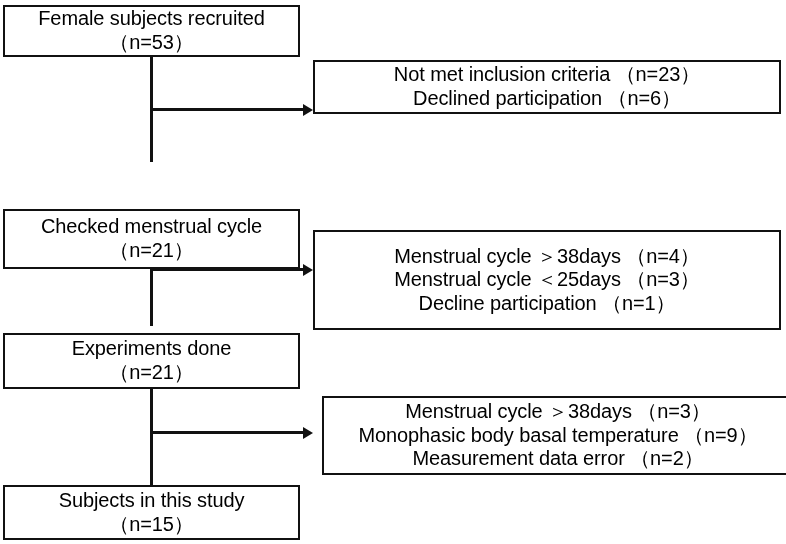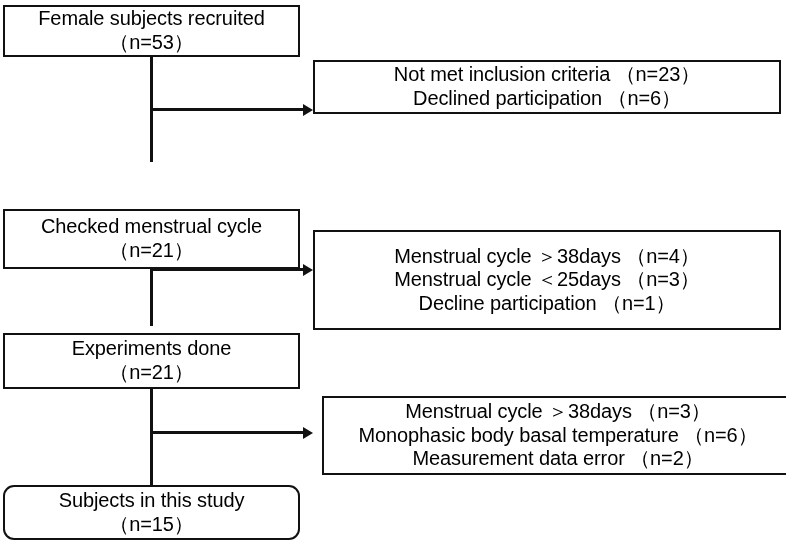--- a/index.html
+++ b/index.html
@@ -31,21 +31,21 @@
     letter-spacing: -0.1px;
   }
   .node .line {
     display: block;
     white-space: nowrap;
   }
   
   #node-recruited   { left: 3px;  top: 5px;   width: 297px; height: 52px; }
   #node-checked     { left: 3px;  top: 161px; width: 297px; height: 60px; margin-top: 48px; }
   #node-experiments { left: 3px;  top: 325px; width: 297px; height: 56px; margin-top: 8px; }
-  #node-final       { left: 3px;  top: 485px; width: 297px; height: 55px; border-radius: 11px; }
+  #node-final       { left: 3px;  top: 485px; width: 297px; height: 55px; }
 
   
   #node-excl-1 { left: 313px; top: 60px;  width: 468px; height: 54px; }
   #node-excl-2 { left: 313px; top: 230px; width: 468px; height: 100px; }
   #node-excl-3 { left: 322px; top: 396px; width: 472px; height: 79px; }
 
   
   .vline {
     position: absolute;
     width: 3px;
@@ -123,17 +123,17 @@
   </div>
 
   <div class="node" id="node-excl-2">
     <span class="line">Menstrual cycle ＞38days （n=4）</span>
     <span class="line">Menstrual cycle ＜25days （n=3）</span>
     <span class="line">Decline participation （n=1）</span>
   </div>
 
   <div class="node" id="node-excl-3">
     <span class="line">Menstrual cycle ＞38days （n=3）</span>
-    <span class="line">Monophasic body basal temperature （n=6）</span>
+    <span class="line">Monophasic body basal temperature （n=9）</span>
     <span class="line">Measurement data error （n=2）</span>
   </div>
 
 </div>
 
 </body></html>

